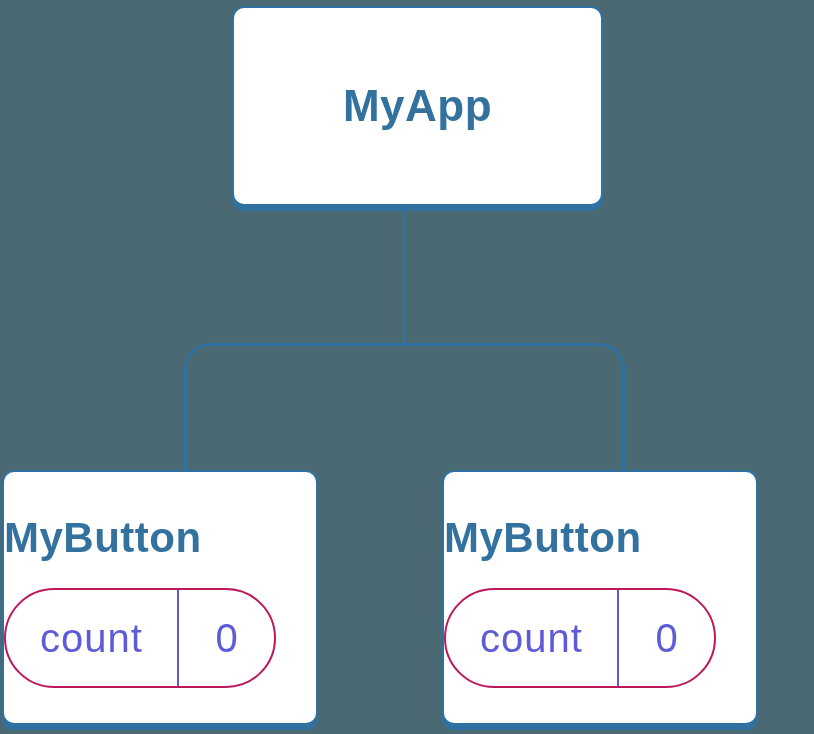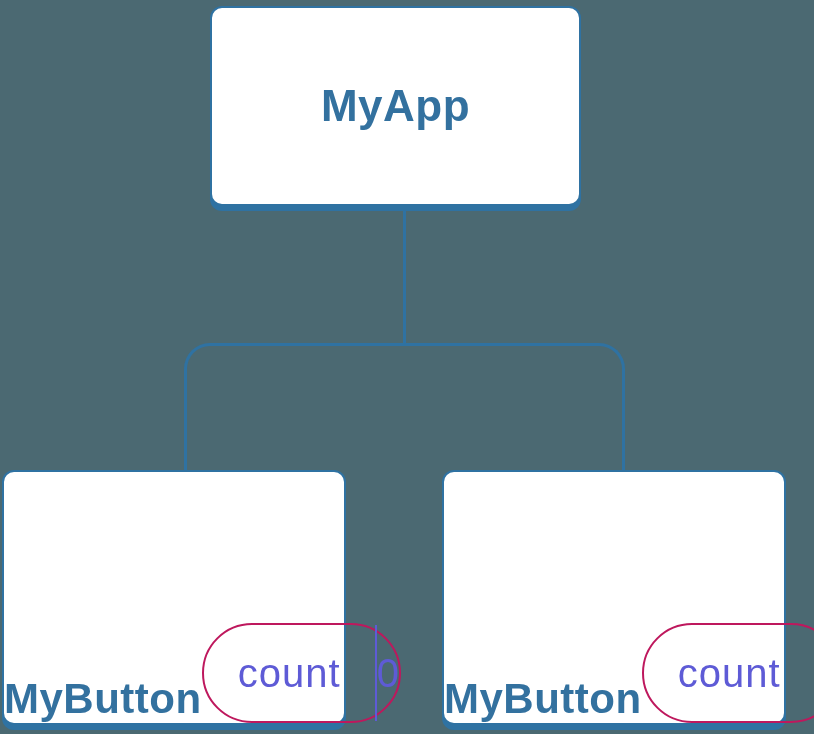--- a/index.html
+++ b/index.html
@@ -20,41 +20,41 @@
 
   
   .node {
     position: absolute;
     background: #FFFFFF;
     border: 2px solid #2F72A2;
     border-radius: 12px;
     box-shadow: 0 5px 0 #2F72A2;
   }
   .node-root {
-    left: 210px; top: 6px;
+    left: 232px; top: 6px;
     width: 371px; height: 200px;
     display: flex;
     align-items: center;
     justify-content: center;
   }
   .node-root .node-title {
     font-size: 44px;
   }
   .node-title {
     color: #33719F;
     font-weight: bold;
     font-size: 42px;
     letter-spacing: 0.5px;
   }
   .node-child {
     top: 470px;
-    width: 344px; height: 255px;
+    width: 316px; height: 255px;
     display: flex;
-    flex-direction: row;
-    align-items: flex-end;
+    flex-direction: column;
+    align-items: flex-start;
   }
   .node-child-1 { left: 2px; }
   .node-child-2 { left: 442px; }
   .node-child .node-title {
     margin-top: 42px;
   }
 
   
   .trunk-line {
     position: absolute;

